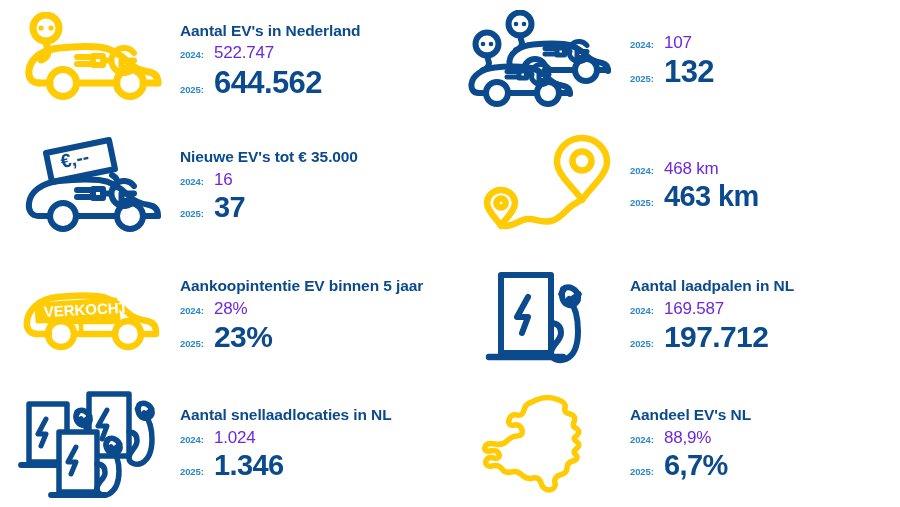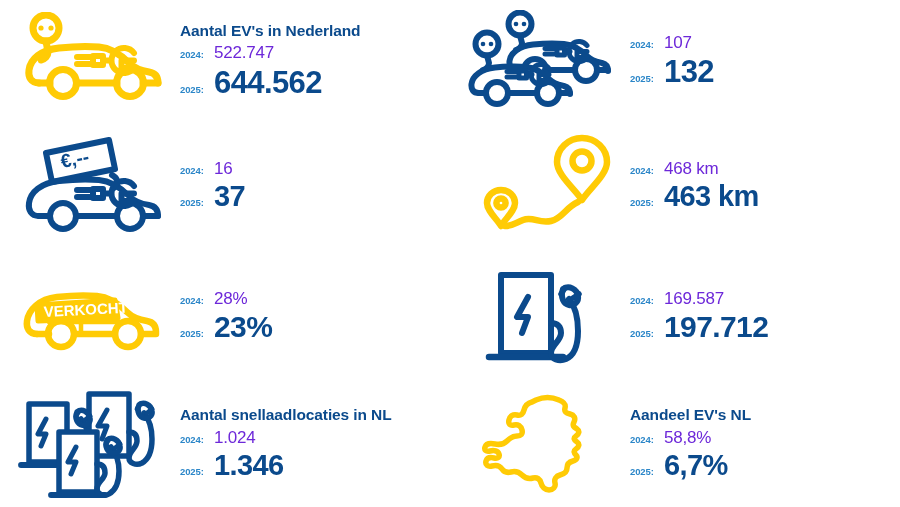--- a/index.html
+++ b/index.html
@@ -183,20 +183,21 @@
                  C96 50 106 57 114 65 C120 71 128 73 134 74 C140 75 143 79 143 85"></path>
         <path d="M24 85 L35 85 M62 85 L102 85 M128 85 L143 85"></path>
         <circle cx="48" cy="85" r="13"></circle>
         <circle cx="115" cy="85" r="13"></circle>
         <path d="M62 66 L78 66 M62 59 L78 59 M78 58 L78 67 L88 67 L88 58 Z" stroke-width="6"></path>
         <path d="M88 62.5 L96 62.5" stroke-width="6"></path>
         <path d="M119 55 A12.5 12.5 0 1 0 119 70 L106.5 70 L106.5 62.5 L119 62.5" stroke-width="6"></path>
       </svg>
     </div>
     <div class="stat-text">
+      <div class="stat-title">Nieuwe EV's tot € 35.000</div>
       <div class="stat-row row-prev">
         <span class="year-label">2024:</span>
         <span class="value-prev">16</span>
       </div>
       <div class="stat-row">
         <span class="year-label">2025:</span>
         <span class="value-cur">37</span>
       </div>
     </div>
   </div>
@@ -233,20 +234,21 @@
         <path d="M22 62 L34 62 M60 62 L100 62 M126 62 L141 62"></path>
         <circle cx="46" cy="62" r="13"></circle>
         <circle cx="113" cy="62" r="13"></circle>
         <path d="M34 50 L105 50" stroke-width="4.5"></path>
         <path d="M66 50 L66 62" stroke-width="4.5"></path>
         <path d="M22 33 L100 28 L103 46 L23 49 Z" fill="#FFCB05" stroke="#FFCB05" stroke-width="5"></path>
         <text x="29" y="45" transform="rotate(-3 29 45)" font-family="'Liberation Sans', sans-serif" font-size="15" font-weight="bold" fill="#ffffff" stroke="none">VERKOCHT</text>
       </svg>
     </div>
     <div class="stat-text">
+      <div class="stat-title">Aankoopintentie EV binnen 5 jaar</div>
       <div class="stat-row row-prev">
         <span class="year-label">2024:</span>
         <span class="value-prev">28%</span>
       </div>
       <div class="stat-row">
         <span class="year-label">2025:</span>
         <span class="value-cur">23%</span>
       </div>
     </div>
   </div>
@@ -257,20 +259,21 @@
         <rect x="36" y="10" width="50" height="78"></rect>
         <path d="M24 92 L98 92" stroke-width="6.5"></path>
         <path d="M63 32 L52 52 L63 52 L57 68" stroke-width="6"></path>
         <path d="M86 58 C93 58 96 62 96 68 C96 76 86 80 86 88 C86 94 94 97 101 94
                  C110 90 113 80 113 66 C113 50 109 40 104 34"></path>
         <path d="M96 29 L100 23 M108 33 L114 29" stroke-width="5.5"></path>
         <path d="M98 24 C104 20 112 24 113 31 C114 37 109 41 104 40 C99 39 95 33 98 24 Z"></path>
       </svg>
     </div>
     <div class="stat-text">
+      <div class="stat-title">Aantal laadpalen in NL</div>
       <div class="stat-row row-prev">
         <span class="year-label">2024:</span>
         <span class="value-prev">169.587</span>
       </div>
       <div class="stat-row">
         <span class="year-label">2025:</span>
         <span class="value-cur">197.712</span>
       </div>
     </div>
   </div>
@@ -330,21 +333,21 @@
                  C6 61 4 59 5 56 C6 53 10 52 15 53 C20 54 24 53 27 50
                  C30 47 33 45 37 45 C41 45 43 43 42 39 C41 35 38 33 34 34
                  C30 35 28 33 29 29 C30 25 33 23 37 24 C41 25 43 23 44 19
                  C45 15 48 12 52 11 Z"></path>
       </svg>
     </div>
     <div class="stat-text">
       <div class="stat-title">Aandeel EV's NL</div>
       <div class="stat-row row-prev">
         <span class="year-label">2024:</span>
-        <span class="value-prev">58,8%</span>
+        <span class="value-prev">88,9%</span>
       </div>
       <div class="stat-row">
         <span class="year-label">2025:</span>
         <span class="value-cur">6,7%</span>
       </div>
     </div>
   </div>
 
 </div>
 

